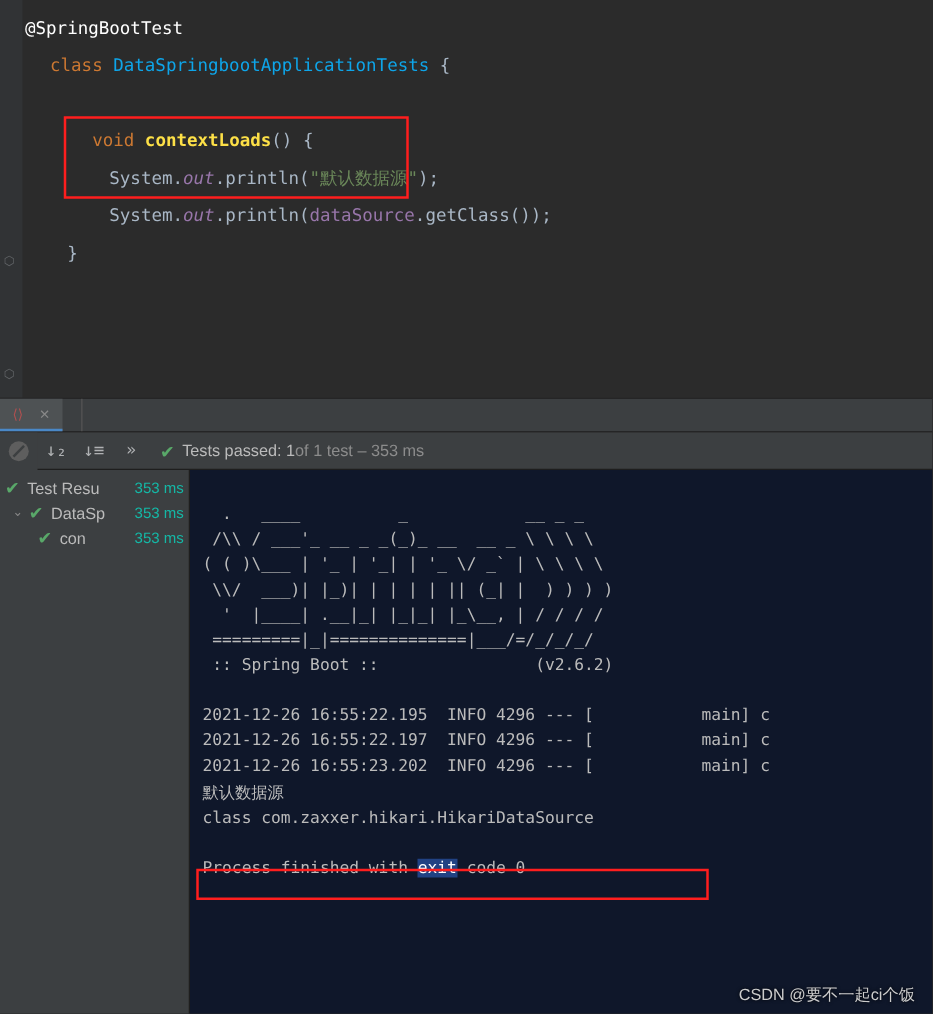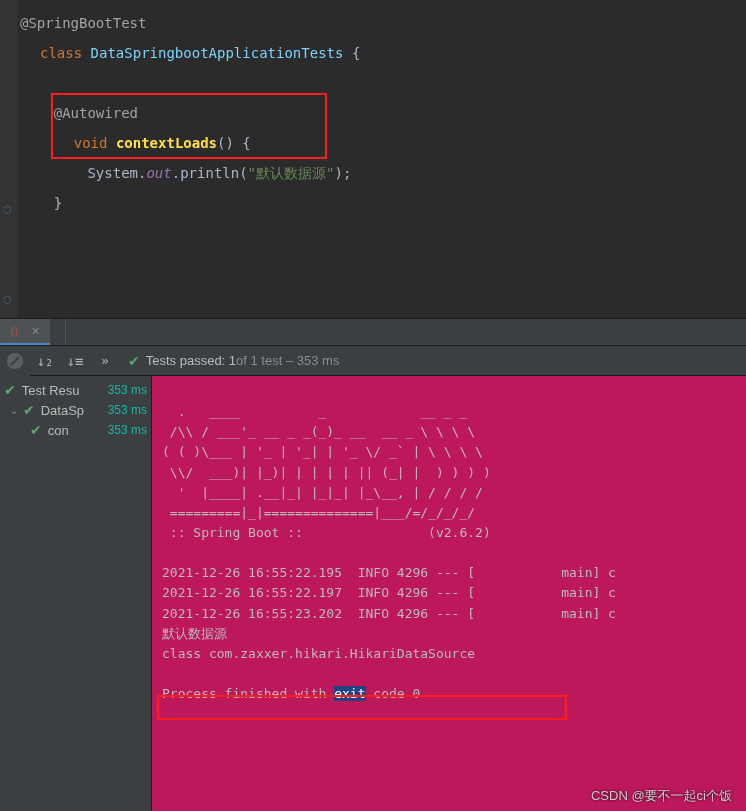--- a/index.html
+++ b/index.html
@@ -35,23 +35,23 @@
     .gutter-icon {
       position: absolute;
       left: 3px;
       font-size: 10px;
       color: #606366;
     }
     .code-line {
       padding-left: 20px;
       white-space: pre;
     }
-    .annotation { color: #a3a3a3; margin-top: 32px; }
+    .annotation { color: #ffffff; margin-top: 32px; }
     .keyword { color: #cc7832; margin-left: 20px; }
-    .classname { color: #7dd3fc; }
+    .classname { color: #0ea5e9; }
     .methodname { color: #fde047; font-weight: bold; }
     .static-field { color: #9876aa; font-style: italic; }
     .string { color: #6a8759; }
     .field { color: #9876aa; }
     .punct { color: #a9b7c6; }
     .redbox1 {
       position: absolute;
       border: 2px solid #ff1e1e;
       left: 51px;
       top: 93px;
@@ -174,21 +174,21 @@
       font-size: 12px;
     }
     .tree-arrow {
       color: #888;
       font-size: 10px;
       margin-right: 3px;
       width: 10px;
     }
     .console {
       flex: 1;
-      background: #be185d;
+      background: #0f172a;
       color: #bbbbbb;
       font-family: 'Consolas', 'Monaco', monospace;
       font-size: 13px;
       padding: 6px 10px;
       white-space: pre;
       overflow: hidden;
       position: relative;
       line-height: 1.55;
     }
     .chinese {
@@ -221,23 +221,23 @@
 <body>
 
 <div class="code-editor">
   <div class="gutter">
     <span class="gutter-icon" style="top:195px">⬡</span>
     <span class="gutter-icon" style="top:285px">⬡</span>
   </div>
   <div class="code-line"><span class="annotation">@SpringBootTest</span></div>
   <div class="code-line"><span class="keyword">class </span><span class="classname">DataSpringbootApplicationTests </span><span class="punct">{</span></div>
   <div class="code-line">&nbsp;</div>
-  <div class="code-line">    <span class="annotation">@Autowired</span></div>
   <div class="code-line">    <span class="keyword">void </span><span class="methodname">contextLoads</span><span class="punct">() {</span></div>
   <div class="code-line"><span class="punct">        System.</span><span class="static-field">out</span><span class="punct">.println(</span><span class="string">"默认数据源"</span><span class="punct">);</span></div>
+  <div class="code-line"><span class="punct">        System.</span><span class="static-field">out</span><span class="punct">.println(</span><span class="field">dataSource</span><span class="punct">.getClass());</span></div>
   <div class="code-line"><span class="punct">    }</span></div>
   <div class="redbox1"></div>
 </div>
 
 <div class="tab-bar">
   <div class="tab">
     <span class="tab-icon">⟨⟩</span>
     <span class="tab-close">×</span>
   </div>
   <div class="vdivider"></div>

